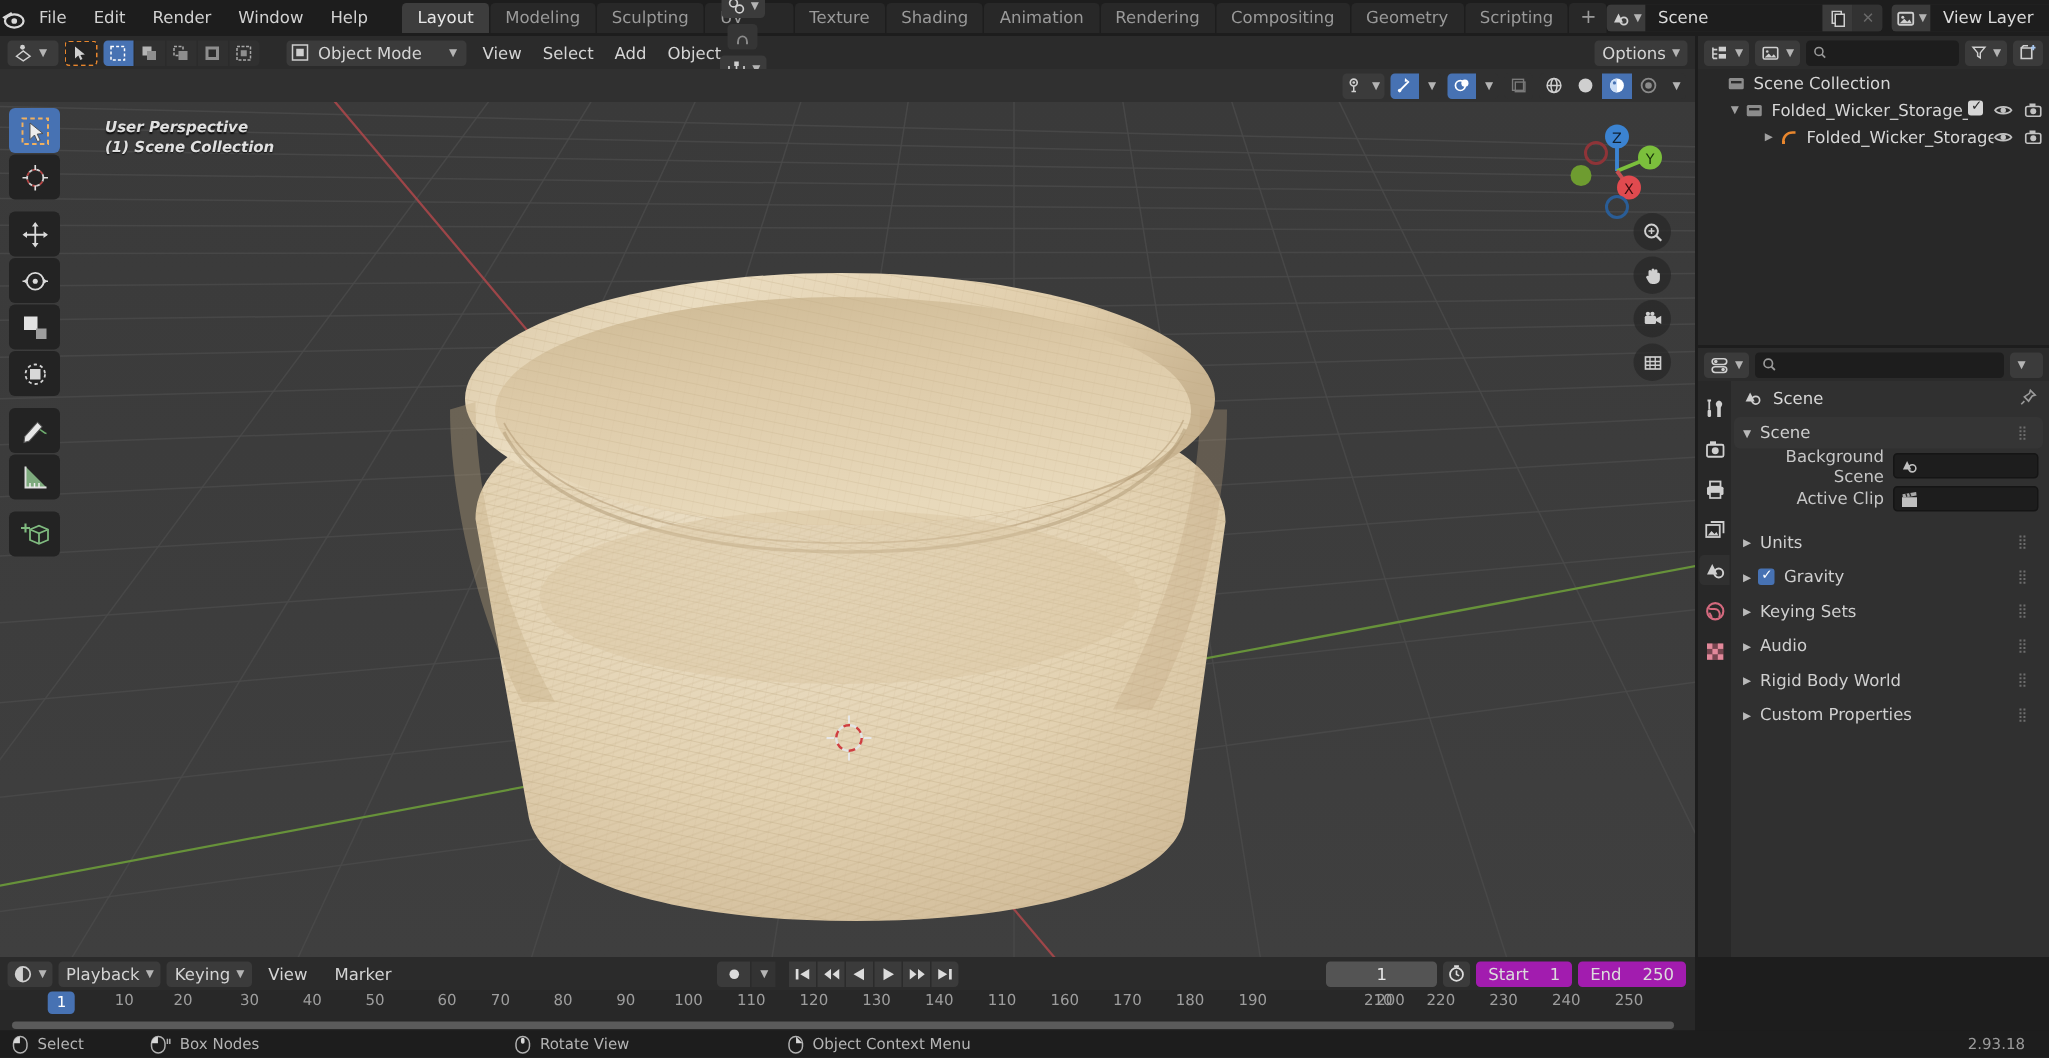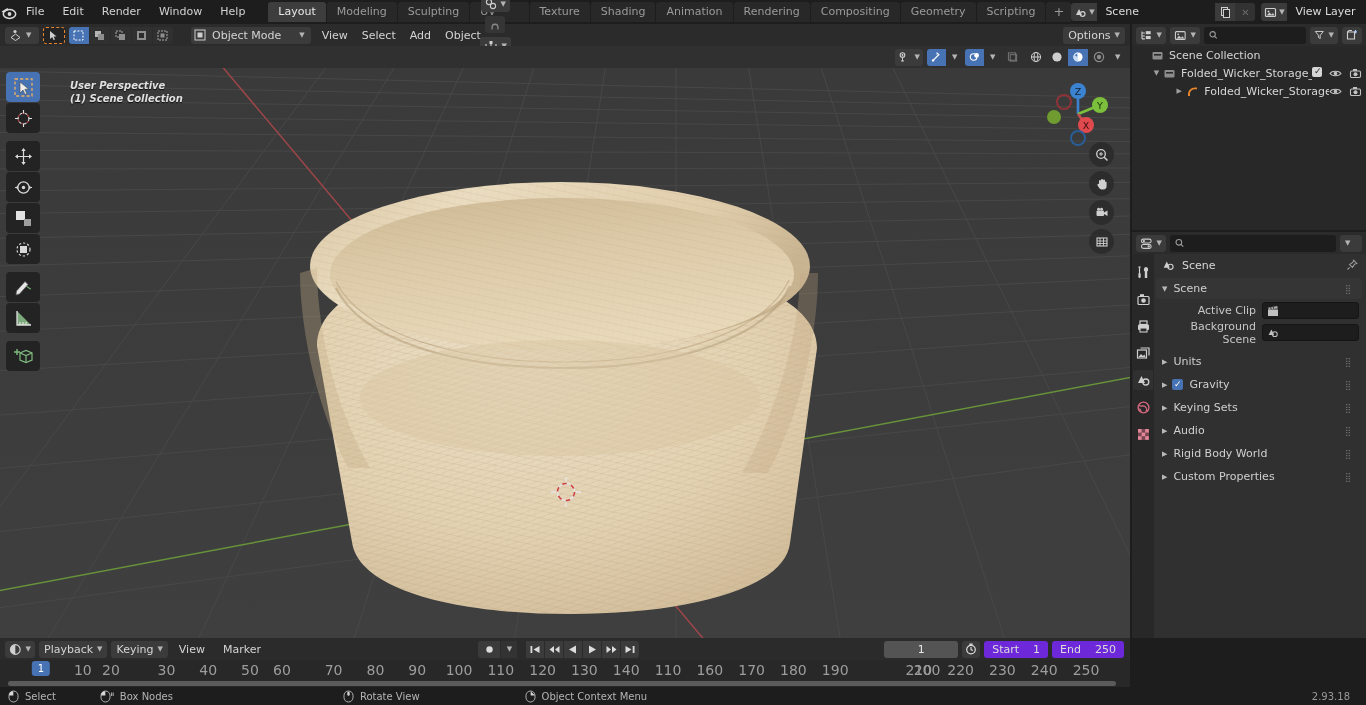--- a/index.html
+++ b/index.html
@@ -130,25 +130,25 @@
   .tl-header { height: 22px; background: #2b2b2b; display: flex; align-items: center; padding: 0 5px; gap: 4px; }
   .tl-playrow { display: flex; align-items: center; gap: 1px; margin: 0 auto; }
   .tl-pbtn { width: 18px; height: 17px; background: #3b3b3b; display: flex; align-items: center; justify-content: center; }
   .tl-pbtn:first-child { border-radius: 3px 0 0 3px; }
   .tl-pbtn:last-child { border-radius: 0 3px 3px 0; }
   .num-field {
     height: 17px; background: #545454; border-radius: 3px; display: flex; align-items: center;
     justify-content: center; font-size: 11px; color: #e8e8e8;
   }
   .range-field {
-    height: 17px; background: #6d28d9; border-radius: 3px; display: flex; align-items: center;
+    height: 17px; background: #a21caf; border-radius: 3px; display: flex; align-items: center;
     padding: 0 8px; gap: 14px; font-size: 11px; color: #dcdcdc;
   }
   .tl-ruler { position: relative; height: 20px; background: #282828; }
-  .tl-tick { position: absolute; top: 2px; font-size: 14px; color: #9d9d9d; transform: translateX(-50%); }
+  .tl-tick { position: absolute; top: 2px; font-size: 10px; color: #9d9d9d; transform: translateX(-50%); }
   .playhead {
     position: absolute; top: 1px; height: 15px; background: #4772b3; border-radius: 3px;
     color: #fff; font-size: 10px; display: flex; align-items: center; justify-content: center;
     padding: 0 6px; transform: translateX(-50%);
   }
   .tl-scroll { position: absolute; bottom: 1px; left: 8px; right: 14px; height: 5px; }
   .tl-scroll-bar { height: 5px; background: #5b5b5b; border-radius: 3px; width: 100%; }
 
   
   .statusbar {
@@ -849,36 +849,36 @@
         </div>
 
         <div class="panel-hdr">
           <span class="tri">▼</span>
           <span>Scene</span>
           <span class="grip">⣿</span>
         </div>
 
 
         <div class="prop-row">
+          <span class="prop-label">Background Scene</span>
+          <div class="prop-field">
+            <svg width="12" height="12" viewBox="0 0 15 15">
+                <path d="M2 10 L5.5 3 L9 10 Z" fill="#c0c0c0"></path>
+                <circle cx="9.8" cy="9" r="3" fill="none" stroke="#c0c0c0" stroke-width="1.3"></circle>
+              </svg>
+          </div>
+        </div>
+
+        <div class="prop-row">
           <span class="prop-label">Active Clip</span>
           <div class="prop-field">
             <svg width="12" height="12" viewBox="0 0 12 12">
                 <rect x="1" y="4.5" width="10" height="6.5" fill="#c0c0c0"></rect>
                 <path d="M1.3 2.5 L10.4 1 L10.7 3.4 L1.6 4.8 Z" fill="#a8a8a8"></path>
                 <path d="M3.5 1.8 L4.3 4.2 M6 1.4 L6.8 3.8" stroke="#2b2b2b" stroke-width=".9"></path>
-              </svg>
-          </div>
-        </div>
-
-        <div class="prop-row">
-          <span class="prop-label">Background Scene</span>
-          <div class="prop-field">
-            <svg width="12" height="12" viewBox="0 0 15 15">
-                <path d="M2 10 L5.5 3 L9 10 Z" fill="#c0c0c0"></path>
-                <circle cx="9.8" cy="9" r="3" fill="none" stroke="#c0c0c0" stroke-width="1.3"></circle>
               </svg>
           </div>
         </div>
 
         <div style="height:6px"></div>
         <div id="collapsed-panels">
             <div class="panel-hdr" style="background: transparent;">
               <span class="tri">▶</span>
               <span>Units</span>
               <span class="grip">⣿</span>
@@ -997,25 +997,25 @@
         </div>
         <div class="range-field">
           <span>End</span>
           <span>250</span>
         </div>
       </div>
     </div>
 
     <div class="tl-ruler" id="tl-ruler">
         <div class="tl-tick" style="left: 82.8px;">10</div>
-        <div class="tl-tick" style="left: 111px;">20</div>
+        <div class="tl-tick" style="left: 122px;">20</div>
         <div class="tl-tick" style="left: 166.4px;">30</div>
         <div class="tl-tick" style="left: 208.2px;">40</div>
         <div class="tl-tick" style="left: 250px;">50</div>
-        <div class="tl-tick" style="left: 282px;">60</div>
+        <div class="tl-tick" style="left: 298px;">60</div>
         <div class="tl-tick" style="left: 333.6px;">70</div>
         <div class="tl-tick" style="left: 375.4px;">80</div>
         <div class="tl-tick" style="left: 417.2px;">90</div>
         <div class="tl-tick" style="left: 459px;">100</div>
         <div class="tl-tick" style="left: 500.8px;">110</div>
         <div class="tl-tick" style="left: 542.6px;">120</div>
         <div class="tl-tick" style="left: 584.4px;">130</div>
         <div class="tl-tick" style="left: 626.2px;">140</div>
         <div class="tl-tick" style="left: 668px;">110</div>
         <div class="tl-tick" style="left: 709.8px;">160</div>

